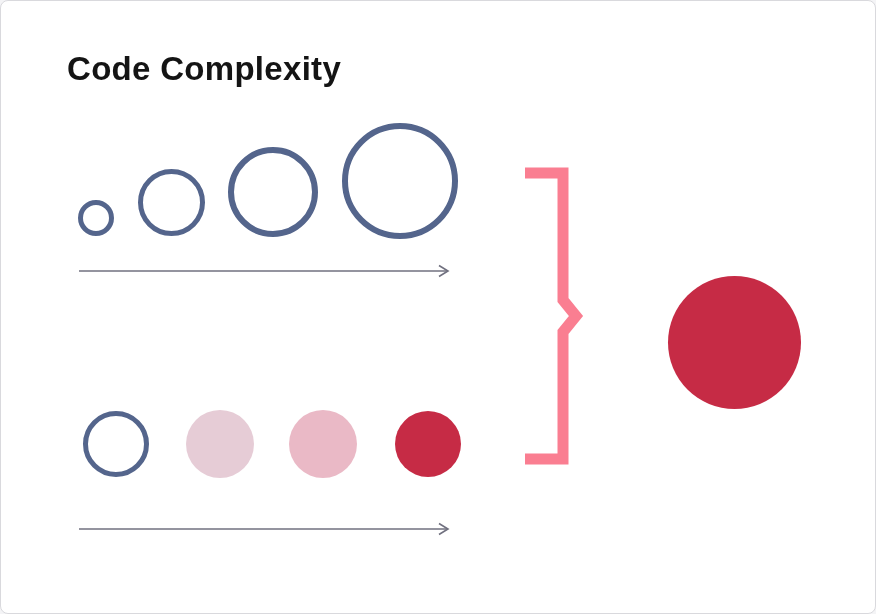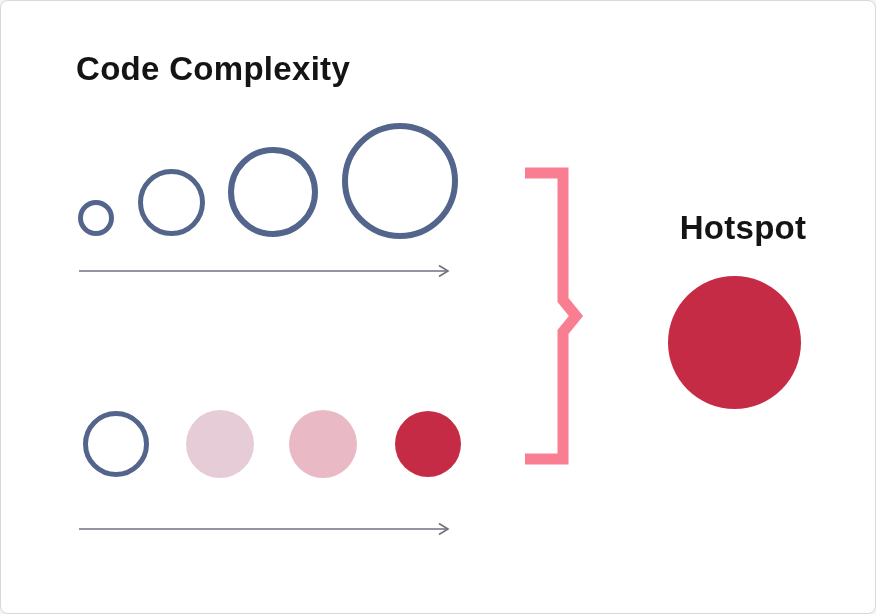--- a/index.html
+++ b/index.html
@@ -18,21 +18,20 @@
     overflow: hidden;
   }
   .title {
     position: absolute;
     font-size: 33px;
     line-height: 1;
     font-weight: 600;
     letter-spacing: 0.3px;
     color: var(--text, #141414);
     white-space: nowrap;
-    margin-left: 9px;
   }
   .title-complexity { left: 66px; top: 51px; }
   .title-frequency  { left: 76px; top: 340px; }
   .title-hotspot {
     left: 640px; top: 210px; width: 186px;
     text-align: center;
   }
   .circle {
     position: absolute;
     border-radius: 50%;
@@ -95,17 +94,16 @@
 
   <svg class="arrow-svg row2" viewBox="0 0 390 24">
     <line class="arrow-line" x1="8" y1="12" x2="377" y2="12"></line>
     <polyline class="arrow-head" points="368,6.5 377,12 368,17.5"></polyline>
   </svg>
 
   <svg class="brace-svg" viewBox="0 0 80 312">
     <polyline class="brace-path" points="9,12 47,12 47,139 60,155 47,171 47,298 9,298"></polyline>
   </svg>
 
-  <div class="title title-hotspot">Hotspot</div>
 
   <div class="circle hotspot-circle"></div>
 
 </div>
 
 </body></html>

